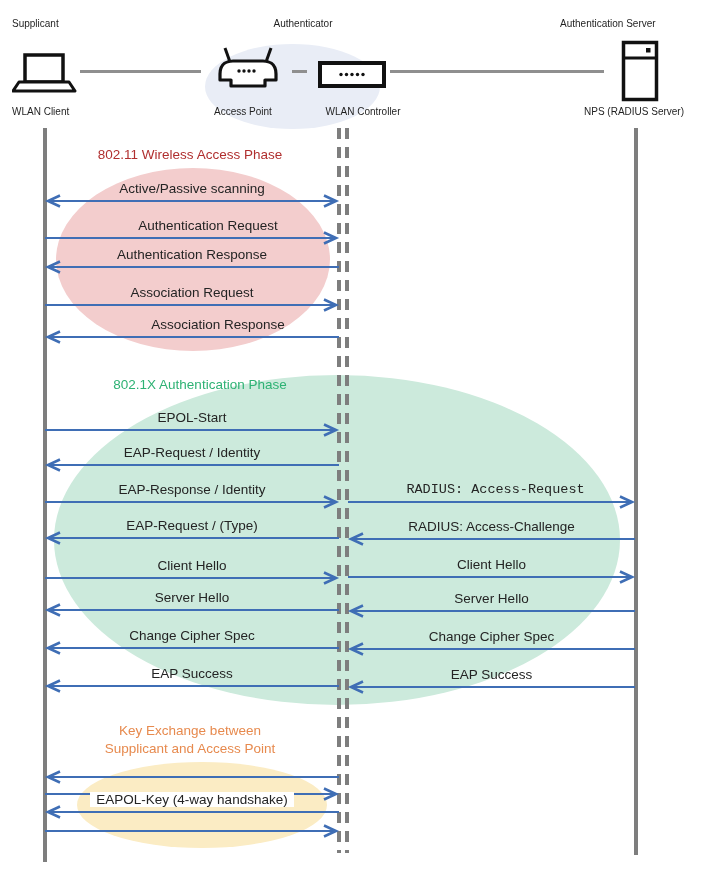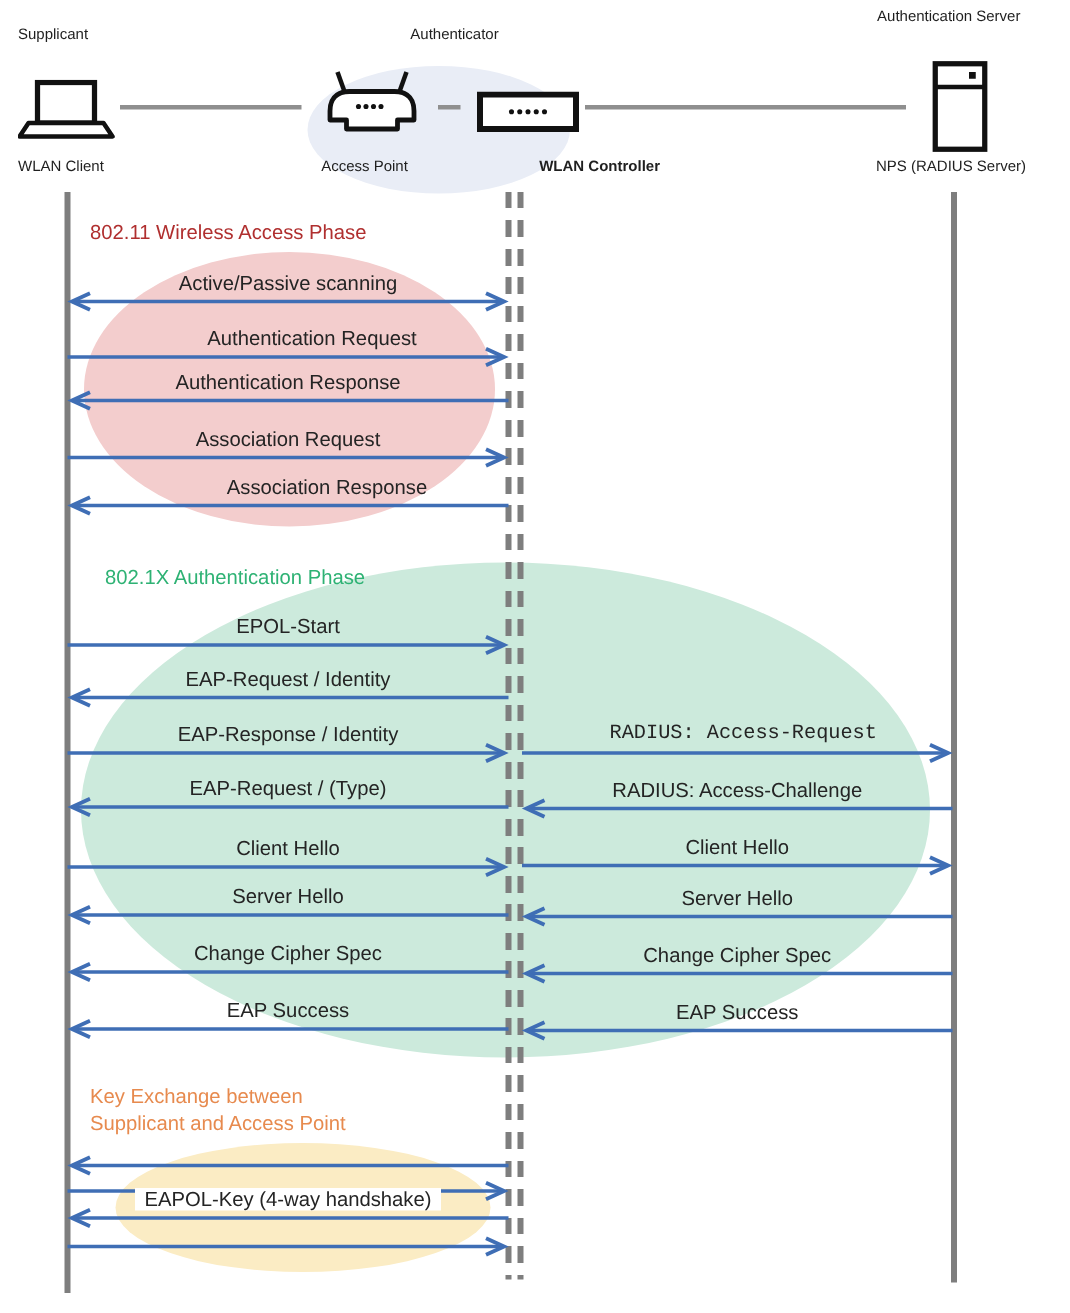--- a/index.html
+++ b/index.html
@@ -15,41 +15,41 @@
 
   .role-label,.node-label{position:absolute;font-size:10px;color:#1f1f1f;
        white-space:nowrap;z-index:3;}
   .connector{position:absolute;height:3px;background:#8f8f8f;top:70px;z-index:1;}
   .icon{position:absolute;z-index:2;}
 
   .lifeline{position:absolute;width:4px;background:#7E7E7E;top:128px;z-index:4;}
   .lifeline.dashed{background:repeating-linear-gradient(
        to bottom,#7E7E7E 0 11px,transparent 11px 19px);}
 
-  .phase-title{position:absolute;font-size:13.5px;
+  .phase-title{position:absolute;font-size:13.5px;text-align:center;
        white-space:nowrap;z-index:5;line-height:18px;}
   .phase-title.t1{color:#B02F2F;left:60px;top:146px;width:260px;}
   .phase-title.t2{color:#2EB274;left:70px;top:376px;width:260px;}
   .phase-title.t3{color:#E78A4E;left:60px;top:722px;width:260px;}
 
   .msg-label{position:absolute;font-size:13.5px;color:#242424;text-align:center;
        white-space:nowrap;height:16px;line-height:16px;z-index:6;}
   .msg-label span.boxed{background:#ffffff;padding:0 6px;}
   svg.arrow{position:absolute;z-index:6;overflow:visible;}
 </style>
 </head>
 <body>
 
 <div id="stage">
 
   <div class="ellipse auth"></div>
 
   <div class="role-label" style="left:12px;top:18px;">Supplicant</div>
   <div class="role-label" style="left:173px;top:18px;width:260px;text-align:center;">Authenticator</div>
-  <div class="role-label" style="left:560px;top:6px;width:145px;text-align:center;">Authentication Server</div>
+  <div class="role-label" style="left:560px;top:18px;width:145px;text-align:left;">Authentication Server</div>
 
   <div class="connector" style="left:80px;width:121px;"></div>
   <div class="connector" style="left:292px;width:15px;"></div>
   <div class="connector" style="left:390px;width:214px;"></div>
 
   <svg class="icon" style="left:12px;top:53px;" width="68" height="42" viewBox="0 0 68 42">
     <rect x="13" y="2" width="38" height="27" fill="#fff" stroke="#111" stroke-width="3.5"></rect>
     <path d="M7,29 L57,29 L63,38 L1,38 Z" fill="#fff" stroke="#111" stroke-width="3" stroke-linejoin="round"></path>
   </svg>
 
@@ -73,21 +73,21 @@
   </svg>
 
   <svg class="icon" style="left:621px;top:40px;" width="38" height="62" viewBox="0 0 38 62">
     <rect x="2.5" y="2.5" width="33" height="57" fill="#fff" stroke="#111" stroke-width="3.5"></rect>
     <line x1="2.5" y1="18" x2="35.5" y2="18" stroke="#111" stroke-width="3"></line>
     <rect x="25" y="8" width="4.5" height="4.5" fill="#111"></rect>
   </svg>
 
   <div class="node-label" style="left:12px;top:106px;">WLAN Client</div>
   <div class="node-label" style="left:183px;top:106px;width:120px;text-align:center;">Access Point</div>
-  <div class="node-label" style="left:320px;top:106px;width:120px;text-align:right;font-weight:bold;">WLAN Controller</div>
+  <div class="node-label" style="left:303px;top:106px;width:120px;text-align:center;">WLAN Controller</div>
   <div class="node-label" style="left:554px;top:106px;width:160px;text-align:center;">NPS (RADIUS Server)</div>
 
   <div class="ellipse p1"></div>
   <div class="ellipse p2"></div>
   <div class="ellipse p3"></div>
 
   <div class="lifeline" style="left:43px;height:734px;"></div>
   <div class="lifeline dashed" style="left:337px;height:725px;"></div>
   <div class="lifeline dashed" style="left:345px;height:725px;"></div>
   <div class="lifeline" style="left:634px;height:727px;"></div>

